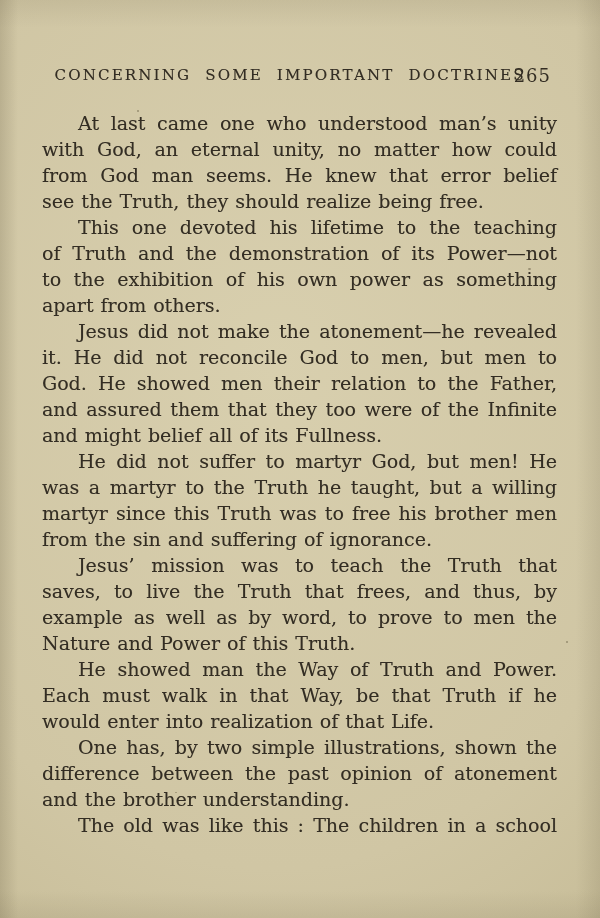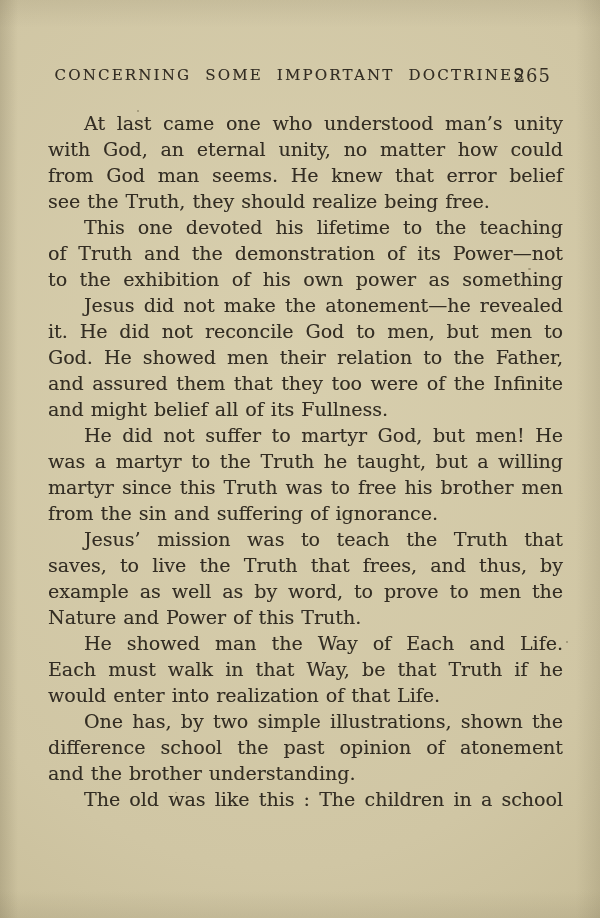--- a/index.html
+++ b/index.html
@@ -58,21 +58,21 @@
   }
   .page-number {
     position: absolute;
     right: 6px; bottom: 0;
     font-size: 18px;
     letter-spacing: 1px;
   }
 
   .text-block {
     position: absolute;
-    left: 48px; top: 110px; width: 515px;
+    left: 42px; top: 110px; width: 515px;
     font-size: 19px;
     line-height: 26px;
     text-shadow: 0.25px 0.25px 0 rgba(51,45,35,0.3);
   }
   .paragraph { margin: 0; }
   .line {
     text-align: justify;
     text-align-last: justify;
     word-spacing: 1px;
   }
@@ -97,20 +97,21 @@
       <div class="paragraph">
         <div class="line indent">At last came one who understood man’s unity</div>
         <div class="line">with God, an eternal unity, no matter how could</div>
         <div class="line">from God man seems.  He knew that error belief</div>
         <div class="line endline">see the Truth, they should realize being free.</div>
       </div>
       <div class="paragraph">
         <div class="line indent">This one devoted his lifetime to the teaching</div>
         <div class="line">of Truth and the demonstration of its Power—not</div>
         <div class="line">to the exhibition of his own power as something</div>
+        <div class="line endline">apart from others.</div>
       </div>
       <div class="paragraph">
         <div class="line indent">Jesus did not make the atonement—he revealed</div>
         <div class="line">it.  He did not reconcile God to men, but men to</div>
         <div class="line">God.  He showed men their relation to the Father,</div>
         <div class="line">and assured them that they too were of the Infinite</div>
         <div class="line endline">and might belief all of its Fullness.</div>
       </div>
       <div class="paragraph">
         <div class="line indent">He did not suffer to martyr God, but men!  He</div>
@@ -118,26 +119,26 @@
         <div class="line">martyr since this Truth was to free his brother men</div>
         <div class="line endline">from the sin and suffering of ignorance.</div>
       </div>
       <div class="paragraph">
         <div class="line indent">Jesus’ mission was to teach the Truth that</div>
         <div class="line">saves, to live the Truth that frees, and thus, by</div>
         <div class="line">example as well as by word, to prove to men the</div>
         <div class="line endline">Nature and Power of this Truth.</div>
       </div>
       <div class="paragraph">
-        <div class="line indent">He showed man the Way of Each and Life.</div>
+        <div class="line indent">He showed man the Way of Truth and Power.</div>
         <div class="line">Each must walk in that Way, be that Truth if he</div>
         <div class="line endline">would enter into realization of that Life.</div>
       </div>
       <div class="paragraph">
         <div class="line indent">One has, by two simple illustrations, shown the</div>
-        <div class="line">difference school the past opinion of atonement</div>
+        <div class="line">difference between the past opinion of atonement</div>
         <div class="line endline">and the brother understanding.</div>
       </div>
       <div class="paragraph">
         <div class="line indent">The old was like this :  The children in a school</div>
       </div>
     </div>
 </div>
 
 </body></html>

